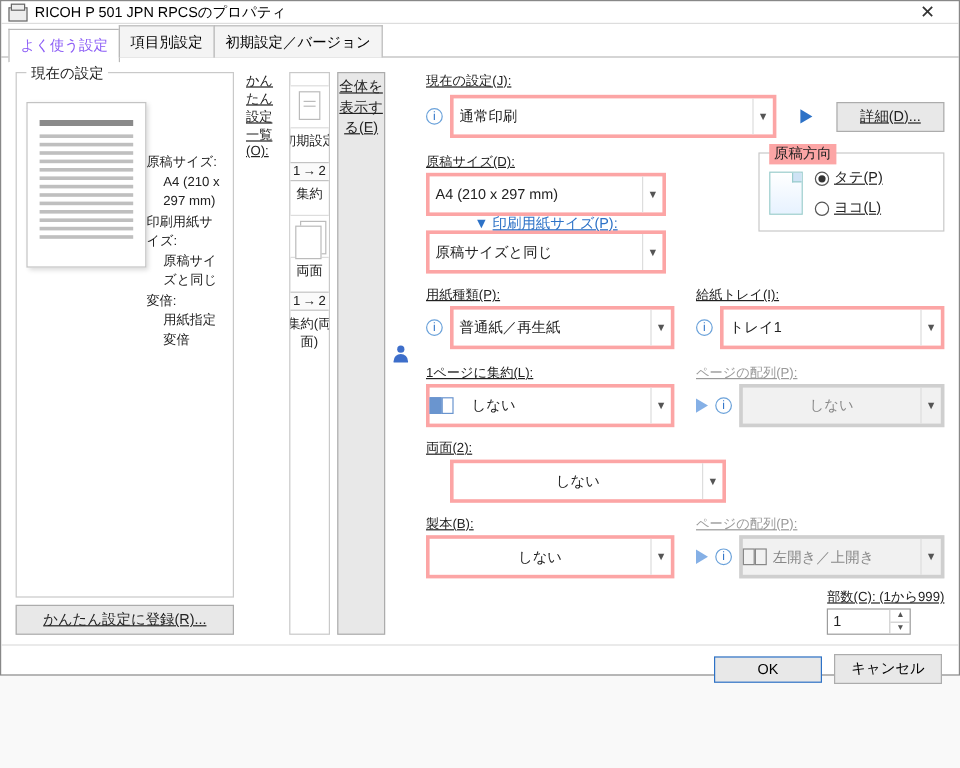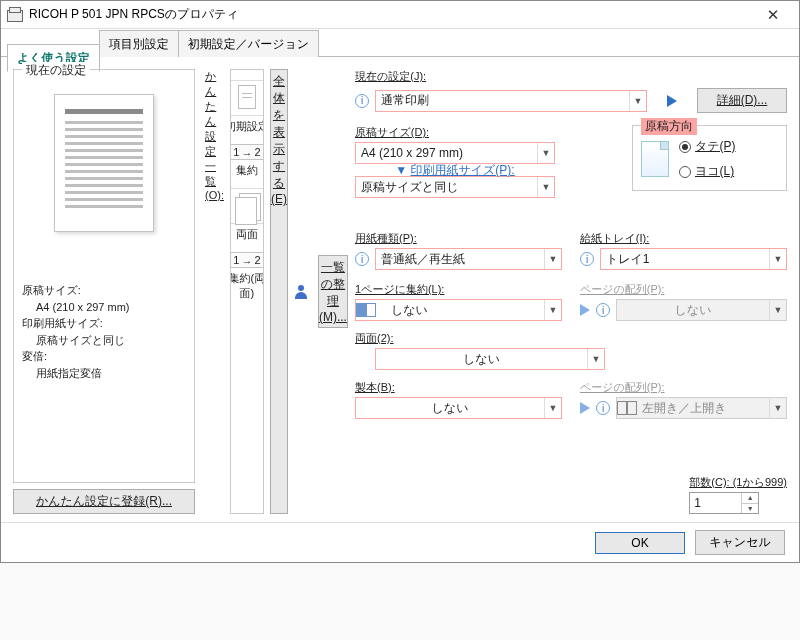--- a/index.html
+++ b/index.html
@@ -10,21 +10,21 @@
   .titlebar .ticon { width:16px; height:15px; margin-right:6px; position:relative; }
   .titlebar .ticon::before { content:""; position:absolute; width:14px; height:10px; border:1px solid #666; top:3px; background:#eee;}
   .titlebar .ticon::after  { content:""; position:absolute; width:10px; height:4px; border:1px solid #666; top:0; left:2px; background:#eee;}
   .title-txt { flex:1; }
   .close { width:40px; height:100%; display:flex; align-items:center; justify-content:center; font-size:15px; color:#333; }
 
   .client { flex:1; display:flex; flex-direction:column; }
 
   .tabstrip { height:28px; display:flex; align-items:flex-end; padding:0 6px; font-size:12px; gap:0; border-bottom:1px solid #b9b9b9; position:relative; }
   .tab { padding:5px 9px 4px; border:1px solid #b9b9b9; border-bottom:none; background:#f4f4f4; margin-right:-1px; position:relative; top:1px;}
-  .tab.active { background:#fff; color:#0f766e; top:16px; border-bottom:1px solid #fff;font-weight:bold; }
+  .tab.active { background:#fff; color:#8b5cf6; top:5px; border-bottom:1px solid #fff; }
 
   .pane { flex:1; display:flex; padding:12px 12px 8px; gap:10px; font-size:12px; color:#222; overflow:hidden;}
   .col-left  { width:182px; display:flex; flex-direction:column; gap:6px;}
   .col-mid   { width:140px; display:flex; flex-direction:row; gap:6px;}
   .col-right { flex:1; display:flex; flex-direction:column; gap:4px;}
 
   .groupbox { border:1px solid #c9c9c9; position:relative; padding:16px 8px 10px; }
   .groupbox > .legend { position:absolute; top:-8px; left:8px; background:#fff; padding:0 4px; color:#222;}
   .preview-head { background:#2e67c7; color:#fff; padding:2px 6px; display:inline-block; margin:0 auto;}
   .preview-box { display:flex; justify-content:center; margin-top:8px; }
@@ -47,21 +47,21 @@
   .badge { background:#fafafa; border:1px solid #c3c3c3; font-size:11px; padding:1px 4px; display:inline-flex; align-items:center;}
   .arrow-r { margin:0 2px;}
   .preset-icon.duplex::before { content:""; position:absolute; left:14px; top:4px; width:20px; height:26px; border:1px solid #bbb;}
   .preset-icon.duplex::after  { content:""; position:absolute; left:10px; top:8px; width:20px; height:26px; border:1px solid #bbb; background:#fff;}
   .preset .lbl{ text-align:center; font-size:11px;}
   .user-icon{ width:14px; height:14px; display:inline-block; position:relative; margin-right:4px; vertical-align:middle;}
   .user-icon::before{content:"";position:absolute;width:6px;height:6px;border-radius:50%;background:#3d6eca;left:4px;top:0;}
   .user-icon::after {content:"";position:absolute;width:12px;height:7px;border-radius:6px 6px 0 0;background:#3d6eca;left:1px;top:7px;}
 
   .field-lbl { font-size:11px;}
-  .select { display:flex; border:1px solid #fca5a5; height:22px; align-items:center; background:#fff; }
+  .select { display:flex; border:3px solid #fca5a5; height:36px; align-items:center; background:#fff; }
   .select.disabled { background:#f1f1f1; color:#888; border-color:#cfcfcf;}
   .select .val { flex:1; padding:0 5px; white-space:nowrap; overflow:hidden;}
   .select .dd  { width:17px; height:100%; display:flex; align-items:center; justify-content:center; border-left:1px solid #ddd; font-size:9px; color:#555;}
   .row { display:flex; gap:6px; align-items:center;}
   .info-icon { width:14px;height:14px;border-radius:50%;border:1px solid #6ba2da;color:#2d72c7;font-size:10px;display:inline-flex;align-items:center;justify-content:center;}
   .play { width:0;height:0;border-style:solid;border-width:6px 0 6px 10px;border-color:transparent transparent transparent #2d72c7;}
   .dnarrow { color:#2d72c7;font-size:12px; text-align:center; line-height:1;}
   .small-gap { margin-top:2px;}
   .orientation-box { position:absolute; top:0; right:0; width:155px; border:1px solid #c9c9c9; padding:12px 8px 10px;}
   .orientation-box .legend{position:absolute;top:-8px;left:8px;background:#fca5a5;padding:0 4px;}
@@ -107,21 +107,21 @@
 
     <div class="tabstrip">
       <span class="tab active">よく使う設定</span>
       <span class="tab">項目別設定</span>
       <span class="tab">初期設定／バージョン</span>
     </div>
 
     <div class="pane">
 
       <div class="col-left">
-        <div class="groupbox" style="flex:1;display:flex;flex-direction:column;">
+        <div class="groupbox" style="flex:1;display:flex;flex-direction:row;">
           <span class="legend">現在の設定</span>
           <div class="preview-box">
             <div class="page-pvw">
               <div class="page-lines">
                 <div></div>
                   <div></div>
                   <div></div>
                   <div></div>
                   <div></div>
                   <div></div>
@@ -181,21 +181,20 @@
             <div class="lbl">両面</div>
           </div>
           <div class="preset" style="margin-top:6px">
             <span class="badge" style="position:relative">1<span class="arrow-r">→</span>2</span>
             <div class="lbl">集約(両面)</div>
           </div>
         </div>
         <div class="btn wide"><span class="underline">全体を表示する(E)</span></div>
         <div class="row">
           <span class="user-icon"></span>
-          <div class="btn" style="flex:1"><span class="underline">一覧の整理(M)...</span></div>
         </div>
       </div>
 
       <div class="col-right">
 
         <div class="field-lbl"><span class="underline">現在の設定(J):</span></div>
         <div class="row">
           <span class="info-icon">i</span>
           <div class="select" style="flex:1">
             <span class="val">通常印刷</span>

